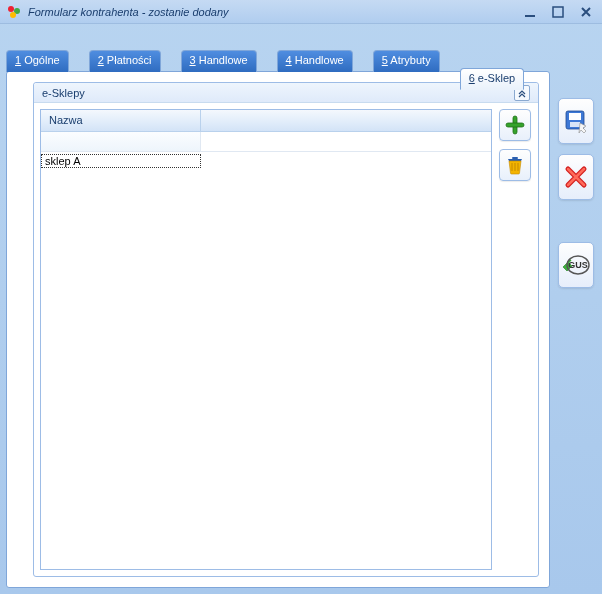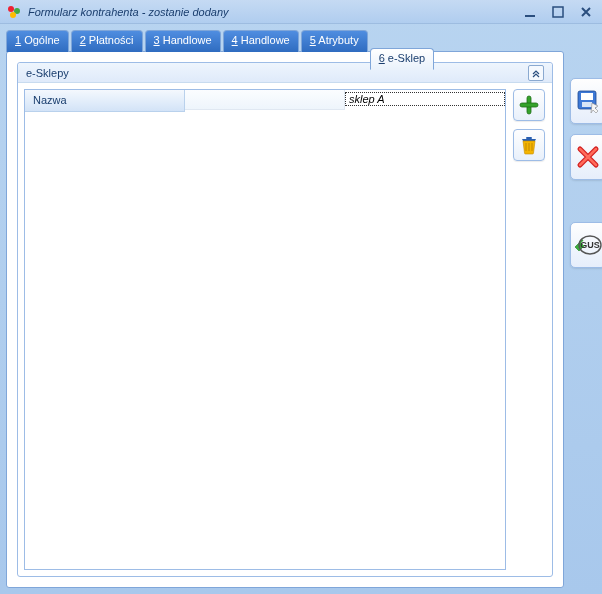--- a/index.html
+++ b/index.html
@@ -8,46 +8,46 @@
 
   .titlebar { height: 24px; background: linear-gradient(to bottom, #c5daf3 0%, #b0cdef 100%); display: flex; align-items: center; padding: 0 6px; border-bottom: 1px solid #9dbce0; }
   .titlebar .app-icon { width: 16px; height: 16px; margin-right: 6px; display:flex; align-items:center; justify-content:center; }
   .titlebar .title { color: #1a3e6e; font-size: 11px; flex: 1; font-style: italic; }
   .titlebar .window-controls { display: flex; gap: 8px; }
   .titlebar .window-btn { width: 20px; height: 16px; display: flex; align-items: center; justify-content: center; color: #2a4e7e; cursor: pointer; }
   .titlebar .window-btn svg { display:block; }
 
   .content { flex: 1; padding: 6px; display: flex; flex-direction: column; }
 
-  .tabs { display: flex; gap: 2px; height: 22px; position: relative; z-index: 2; }
+  .tabs { display: flex; gap: 20px; height: 22px; position: relative; z-index: 2; margin-top: 20px; }
   .tab { padding: 3px 8px; border: 1px solid #7fa6d9; border-bottom: none; border-radius: 4px 4px 0 0; background: linear-gradient(to bottom, #4f8de0 0%, #2f6cc0 100%); color: #fff; font-size: 11px; cursor: pointer; white-space: nowrap; }
   .tab.active { background: linear-gradient(to bottom, #ffffff 0%, #eaf2fb 100%); color: #1a3e6e; border-bottom: 1px solid #eaf2fb; position: relative; top: 18px; }
   .tab .accesskey { text-decoration: underline; }
 
   .panel-row { flex: 1; display: flex; gap: 6px; }
 
   .main-panel { flex: 1; background: #fff; border: 1px solid #7fa6d9; border-radius: 3px; margin-top: -1px; padding: 10px 10px; display: flex; flex-direction: column; }
 
-  .groupbox { border: 1px solid #9dbce6; border-radius: 3px; flex: 1; display: flex; flex-direction: column; position: relative; }
+  .groupbox { border: 1px solid #9dbce6; border-radius: 3px; flex: 1; display: flex; flex-direction: column; position: relative; margin-left: 16px; }
   .group-header { height: 20px; display: flex; align-items: center; padding: 0 8px; background: linear-gradient(to bottom, #eef5fd 0%, #dfeafa 100%); border-bottom: 1px solid #c8dbef; border-radius: 3px 3px 0 0; color: #1a3e6e; }
   .group-header .label { flex: 1; }
   .collapse-btn { width: 16px; height: 16px; border: 1px solid #8aa9d0; border-radius: 2px; background: #f5f9fe; display: flex; align-items: center; justify-content: center; color: #2a4e7e; cursor: pointer; }
 
   .group-body { flex: 1; display: flex; padding: 6px; gap: 6px; }
 
-  .table-wrap { flex: 1; border: 1px solid #9dbce6; display: flex; background: #fff; }
+  .table-wrap { flex: 1; border: 1px solid #9dbce6; display: flex; flex-direction: column; background: #fff; }
   .table-head { display: flex; height: 22px; }
   .th { flex: 0 0 160px; padding: 4px 8px; background: linear-gradient(to bottom, #f4f8fd 0%, #e0ecfa 60%, #d3e3f7 100%); border-right: 1px solid #b9d1ec; border-bottom: 1px solid #b9d1ec; color: #1a3e6e; }
   .th-fill { flex: 1; background: linear-gradient(to bottom, #f4f8fd 0%, #e0ecfa 60%, #d3e3f7 100%); border-bottom: 1px solid #b9d1ec; }
   .filter-row { display: flex; height: 20px; }
   .filter-cell { flex: 0 0 160px; border-right: 1px solid #e0e8f2; border-bottom: 1px solid #e0e8f2; background: linear-gradient(to bottom, #fbfdff 0%, #eef5fc 100%); }
   .filter-fill { flex: 1; border-bottom: 1px solid #e0e8f2; }
   .tbody { flex: 1; overflow: auto; }
   .row { display: flex; height: 18px; align-items: center; }
-  .cell { flex: 0 0 160px; padding: 1px 4px; font-size: 11px; color: #000; font-style: italic; }
+  .cell { flex: 0 0 160px; padding: 1px 4px; font-size: 11px; color: #000; }
   .row.selected .cell { border: 1px dotted #333; padding: 0 3px; }
   .cell-fill { flex: 1; }
 
   .table-actions { width: 34px; display: flex; flex-direction: column; gap: 8px; align-items: center; }
   .icon-btn { width: 32px; height: 32px; border: 1px solid #9dbce6; border-radius: 4px; background: linear-gradient(to bottom, #fefefe 0%, #e8f0fb 100%); display: flex; align-items: center; justify-content: center; cursor: pointer; box-shadow: 0 1px 1px rgba(0,0,0,0.08); }
   .icon-btn svg, .side-btn svg { display:block; }
 
   .side-actions { width: 40px; display: flex; flex-direction: column; gap: 10px; align-items: center; padding-top: 26px; }
   .side-btn { width: 36px; height: 46px; border: 1px solid #9dbce6; border-radius: 5px; background: linear-gradient(to bottom, #fefefe 0%, #e6eefb 100%); display: flex; align-items: center; justify-content: center; cursor: pointer; box-shadow: 0 1px 2px rgba(0,0,0,0.1); }
   .side-gap { height: 22px; }

